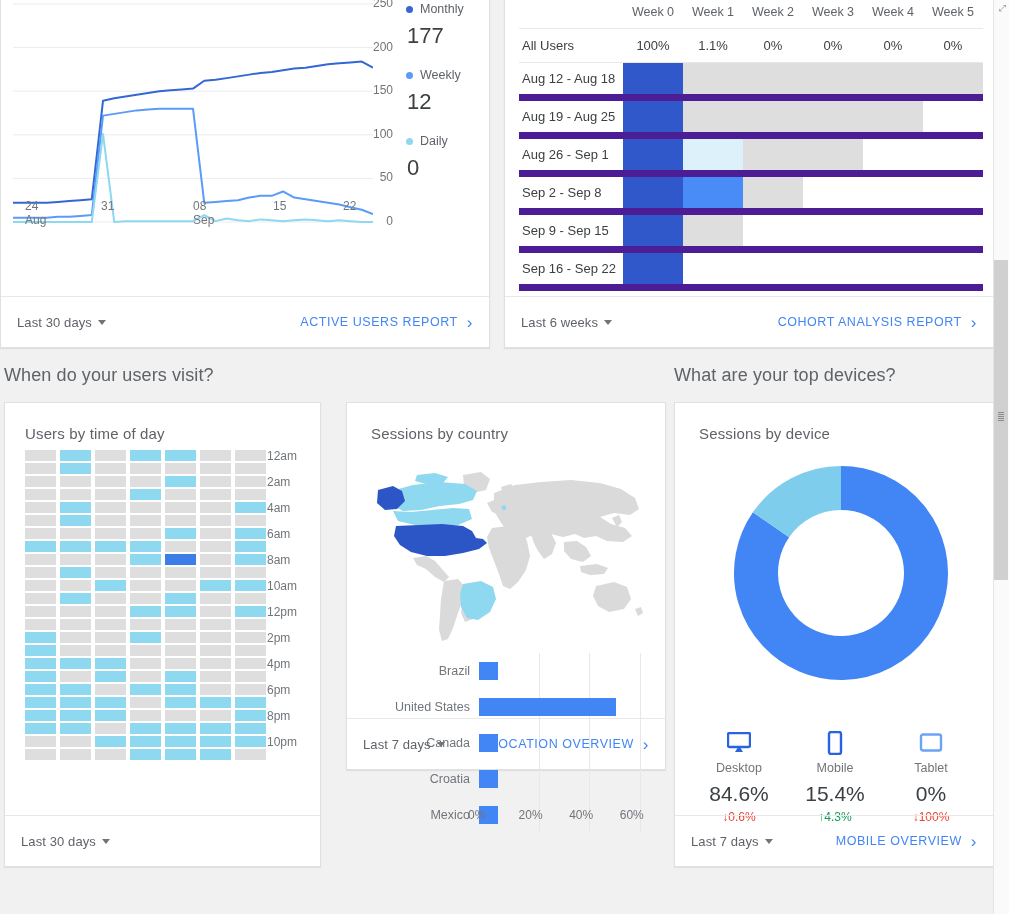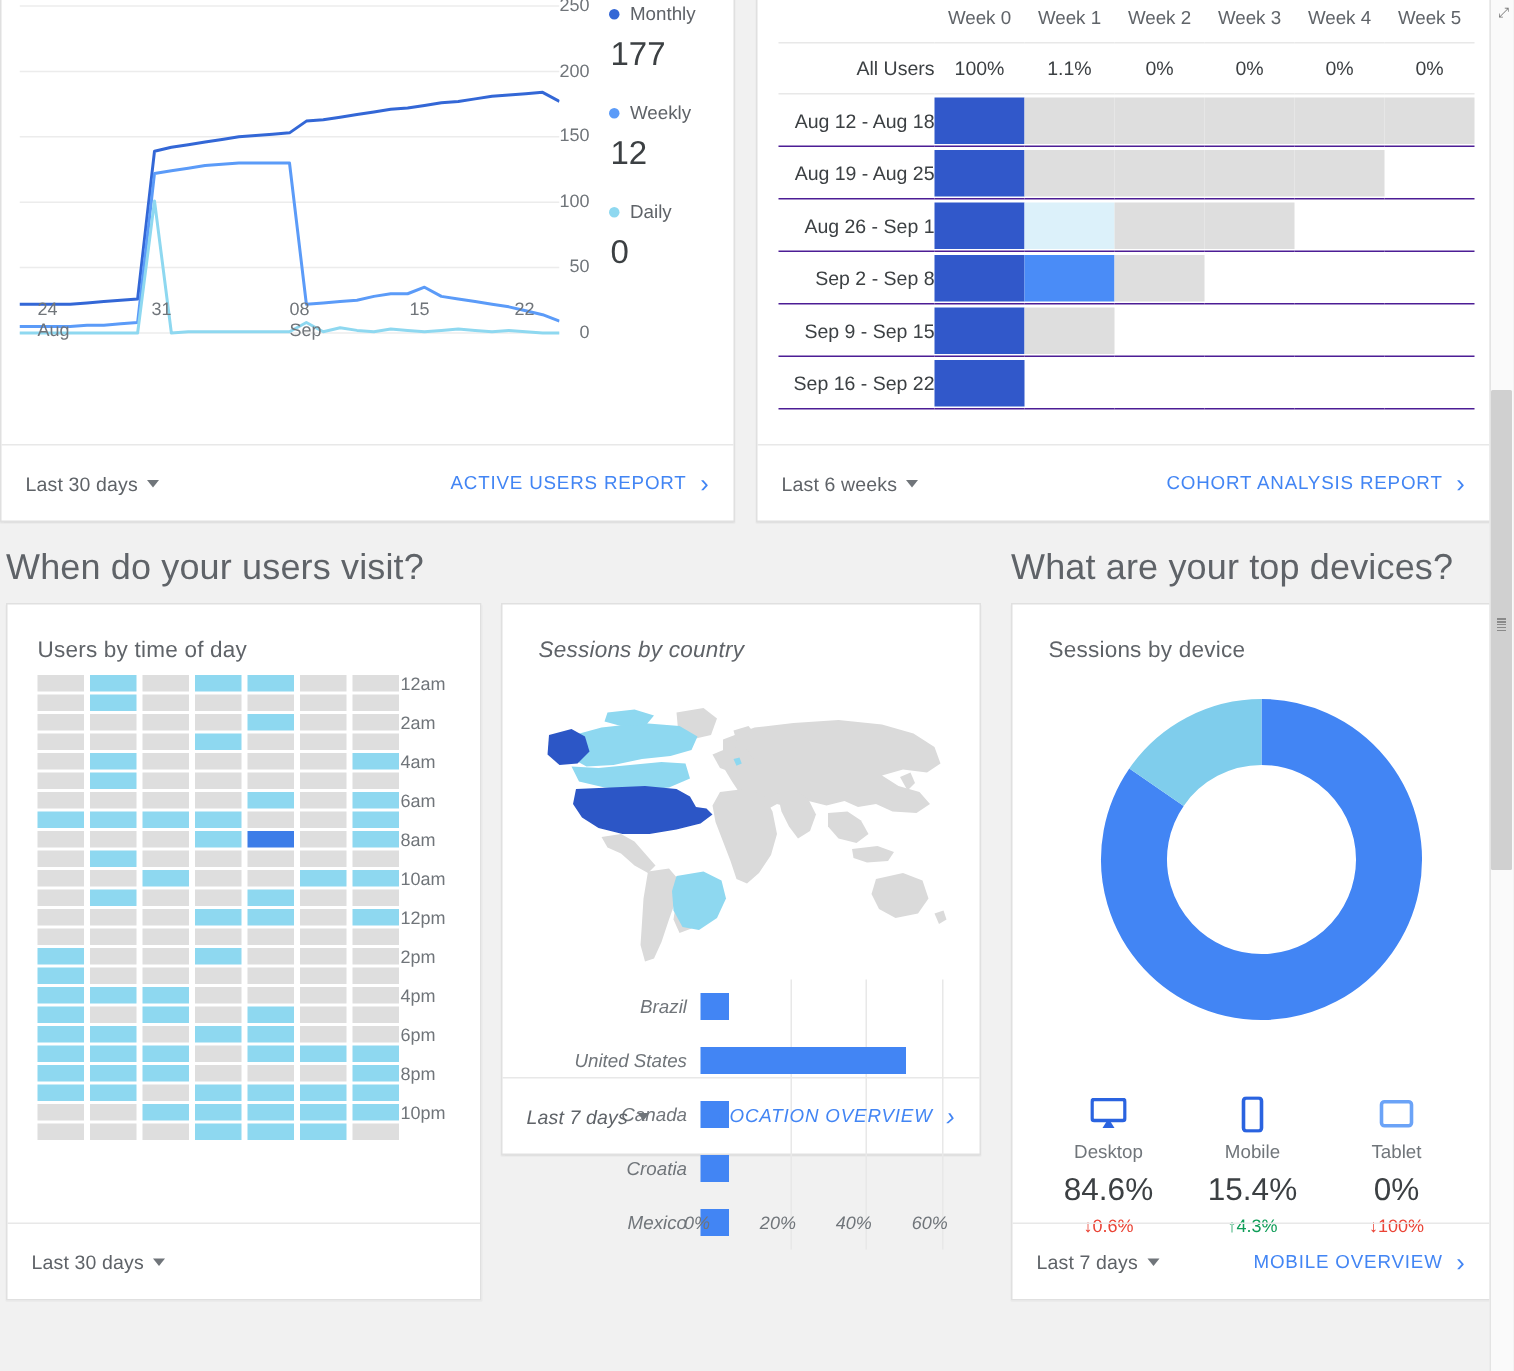--- a/index.html
+++ b/index.html
@@ -48,65 +48,65 @@
     font-size: 17px; line-height: 1; color: #4285f4; font-weight: 300;
   }
 
   .card-title {
     font-size: 15px; color: #5f6368; font-weight: 400;
     letter-spacing: .15px;
   }
 
   .section-head {
     position: absolute;
-    font-size: 24px; color: #5f6368; font-weight: 400;
+    font-size: 18px; color: #5f6368; font-weight: 400;
     letter-spacing: .1px;
   }
 
   
   #card-active { left: 0px; top: -56px; width: 490px; height: 404px; border-top: none; }
   #chart-active { position: absolute; left: 12px; top: 56px; width: 360px; height: 240px; }
   .legend { position: absolute; left: 405px; top: 58px; width: 80px; }
   .legend-row { margin-bottom: 19px; }
   .legend-label {
     font-size: 12.5px; color: #5f6368; display: flex; align-items: center; gap: 7px;
   }
   .legend-dot { width: 7px; height: 7px; border-radius: 50%; display:inline-block; }
   .legend-val { font-size: 22px; color: #3c4043; font-weight: 400; margin-top: 7px; margin-left: 1px; }
 
   
   #card-cohort { left: 504px; top: -56px; width: 490px; height: 404px; border-top: none; }
   table.cohort { border-collapse: collapse; width: 464px; margin: 56px 0 0 14px; table-layout: fixed; }
   table.cohort th, table.cohort td { padding: 0; }
   table.cohort th.lbl, table.cohort td.lbl {
-    width: 104px; text-align: right; font-size: 13px; color: #3c4043; font-weight: 400;
+    width: 104px; text-align: left; font-size: 13px; color: #3c4043; font-weight: 400;
     padding-left: 3px;
   }
   table.cohort th.wk {
     font-size: 12.5px; color: #5f6368; font-weight: 400; text-align: center;
     padding-bottom: 9px; padding-top: 5px;
   }
   tr.allusers td { font-size: 13px; color: #3c4043; text-align: center; padding: 9px 0; }
   tr.allusers { border-top: 1px solid #e8e8e8; border-bottom: 1px solid #e8e8e8; }
-  tr.cohort-row { height: 35px; border-bottom: 1px solid #4c1d95; }
+  tr.cohort-row { height: 35px; border-bottom: 7px solid #4c1d95; }
   tr.cohort-row td.lbl { font-size: 13px; }
   td.cell { padding: 0 1px; }
   .swatch { height: 31px; width: 100%; }
 
   
   #card-time { left: 4px; top: 402px; width: 317px; height: 465px; }
   .heat-wrap { position: absolute; left: 20px; top: 47px; }
   .heat-row { display: flex; gap: 4px; margin-bottom: 2px; }
   .heat-cell { width: 31px; height: 11px; }
   .hour-labels { position: absolute; left: 262px; top: 45px; }
   .hour-lab { font-size: 12px; color: #70757a; height: 26px; line-height: 16px; text-align: left; }
   .scale-ticks { position: absolute; left: 20px; top: 832px; width: 240px; }
 
   
-  #card-country { left: 334px; top: 402px; width: 320px; height: 368px; font-style: italic; }
+  #card-country { left: 346px; top: 402px; width: 320px; height: 368px; }
   #map-svg { position: absolute; left: 18px; top: 60px; }
   .bars { position: absolute; left: 10px; top: 250px; width: 300px; }
   .bar-row { display: flex; align-items: center; height: 36px; }
   .bar-name { width: 122px; text-align: right; font-size: 12.5px; color: #70757a; padding-right: 9px; }
   .bar-track { position: relative; width: 172px; height: 36px; }
   .bar-fill { position: absolute; left: 0; top: 9px; height: 18px; background: #4285f4; }
   .bar-axis { position: absolute; left: 132px; top: 405px; width: 180px; }
   .bar-axis span { position: absolute; font-size: 12px; color: #70757a; }
   .gridline { position: absolute; top: 0; width: 1px; background: #e8e8e8; }
 

